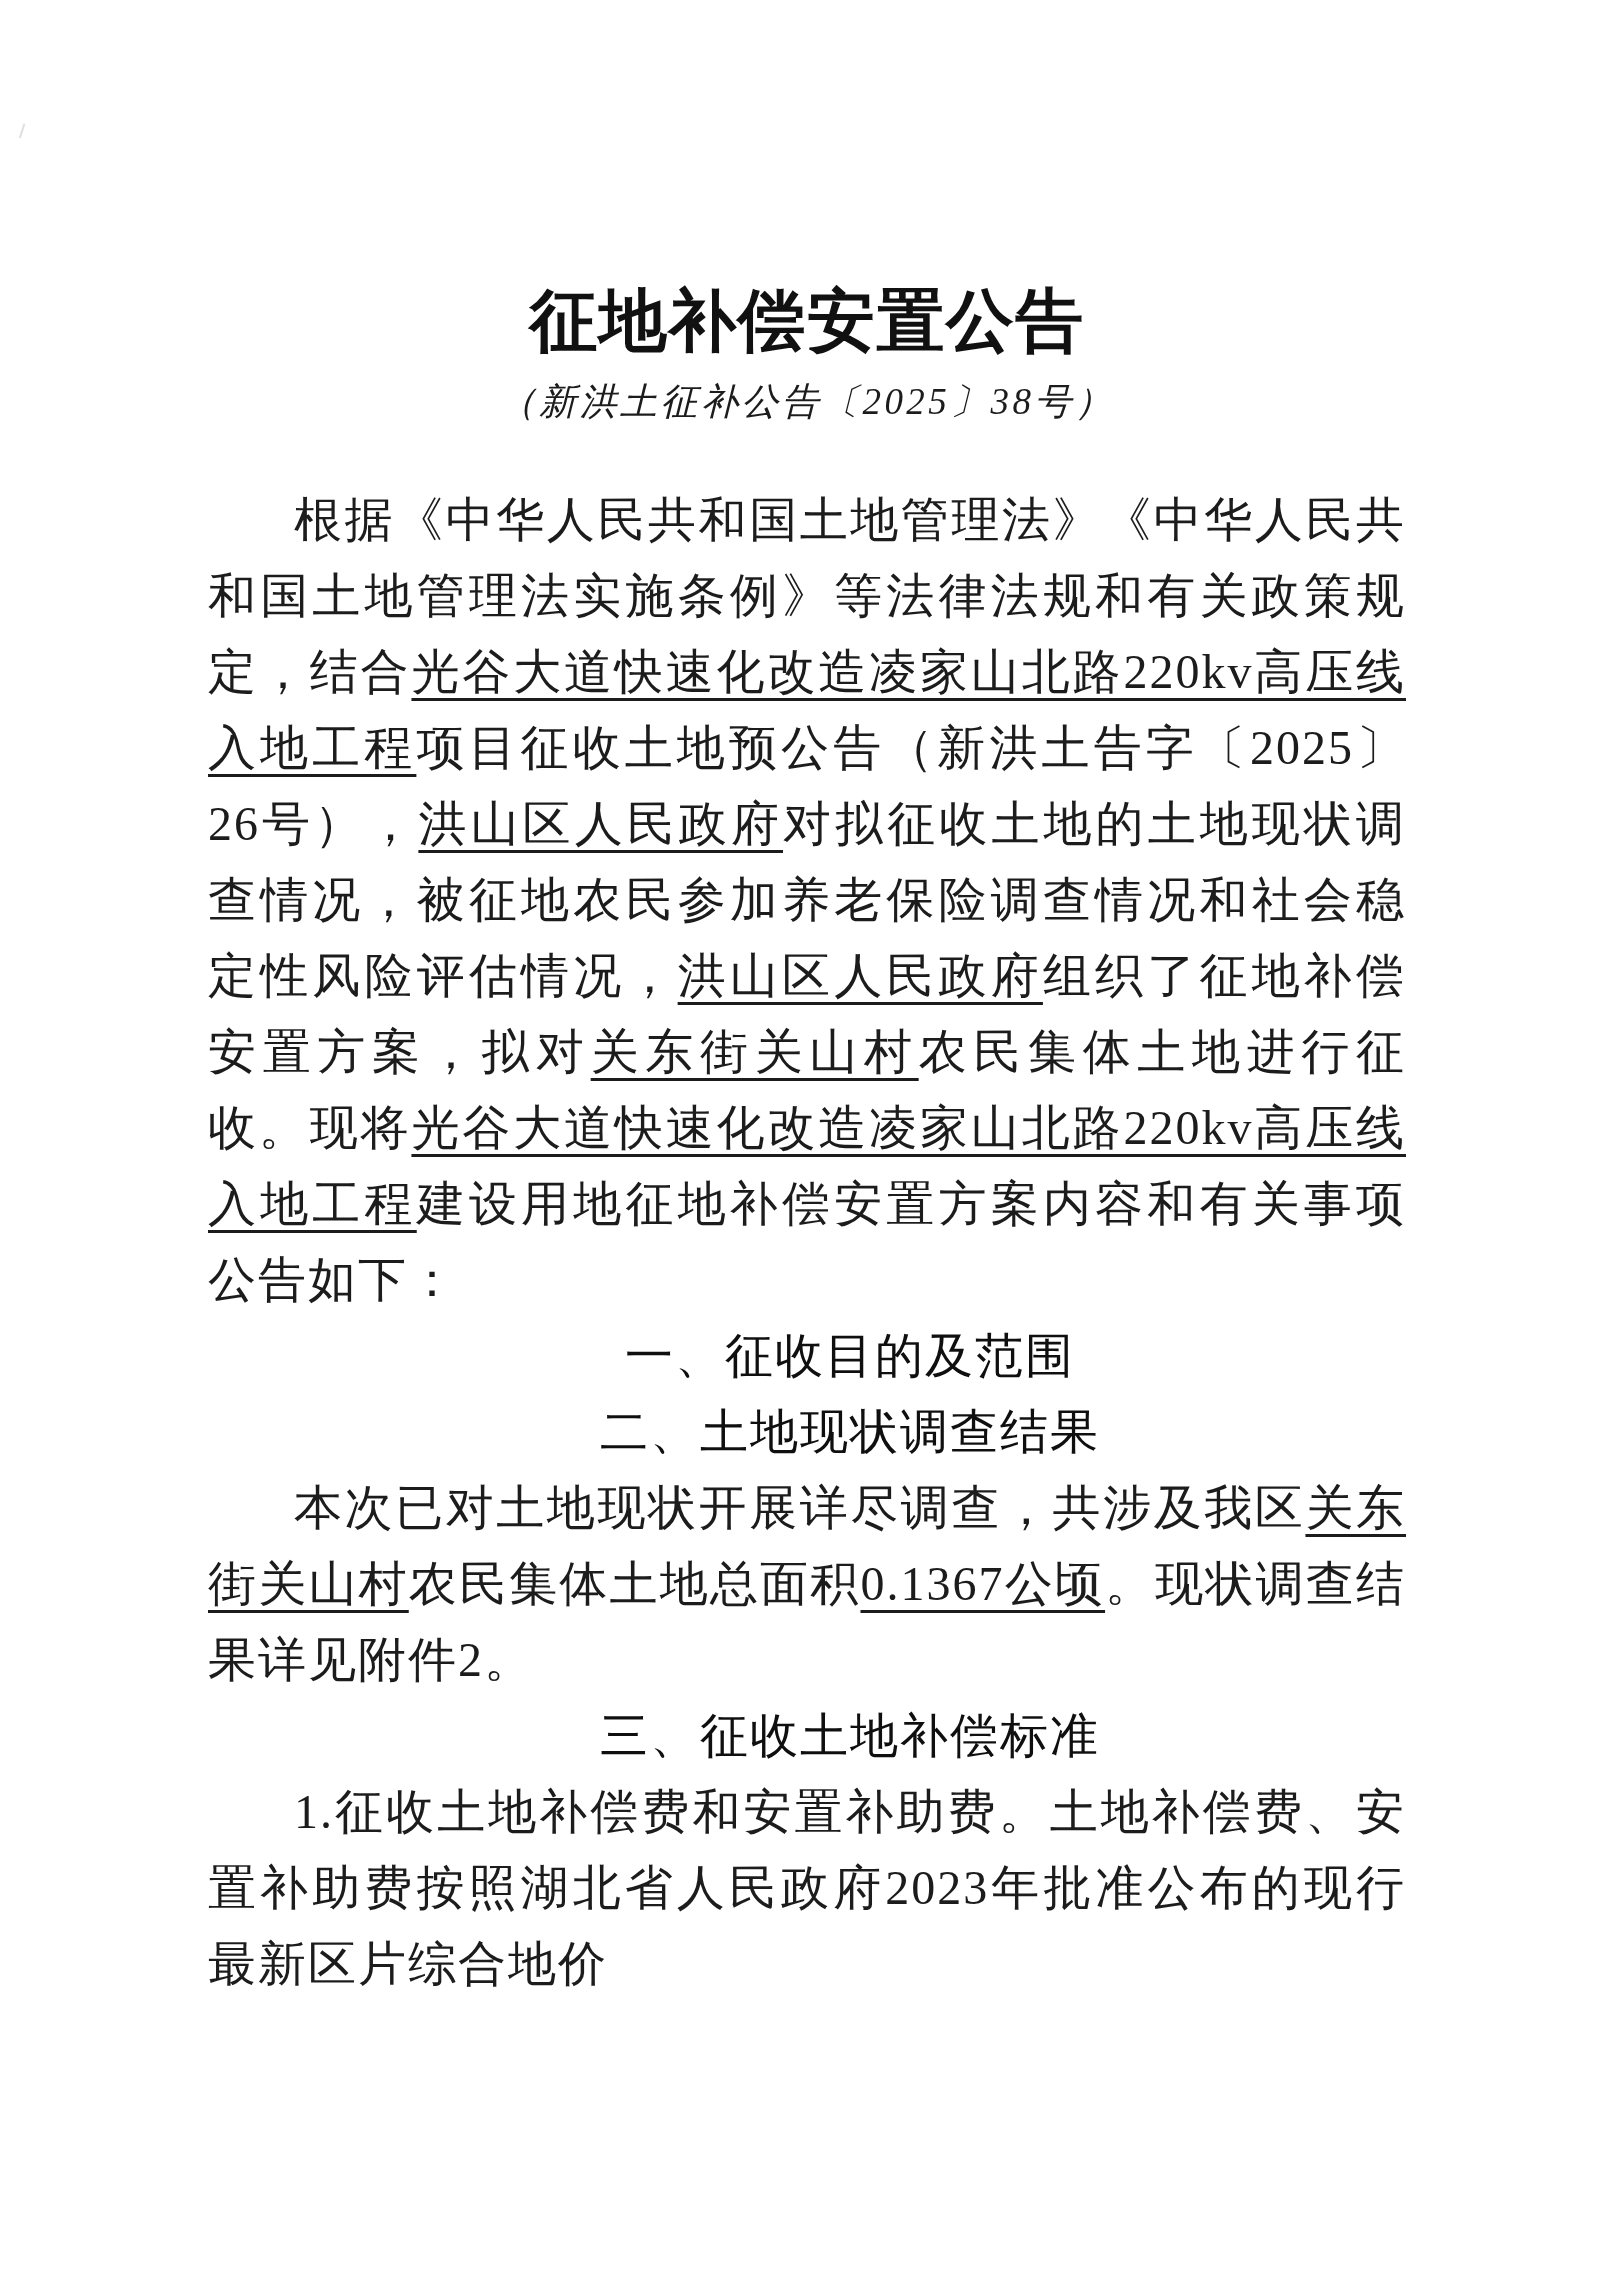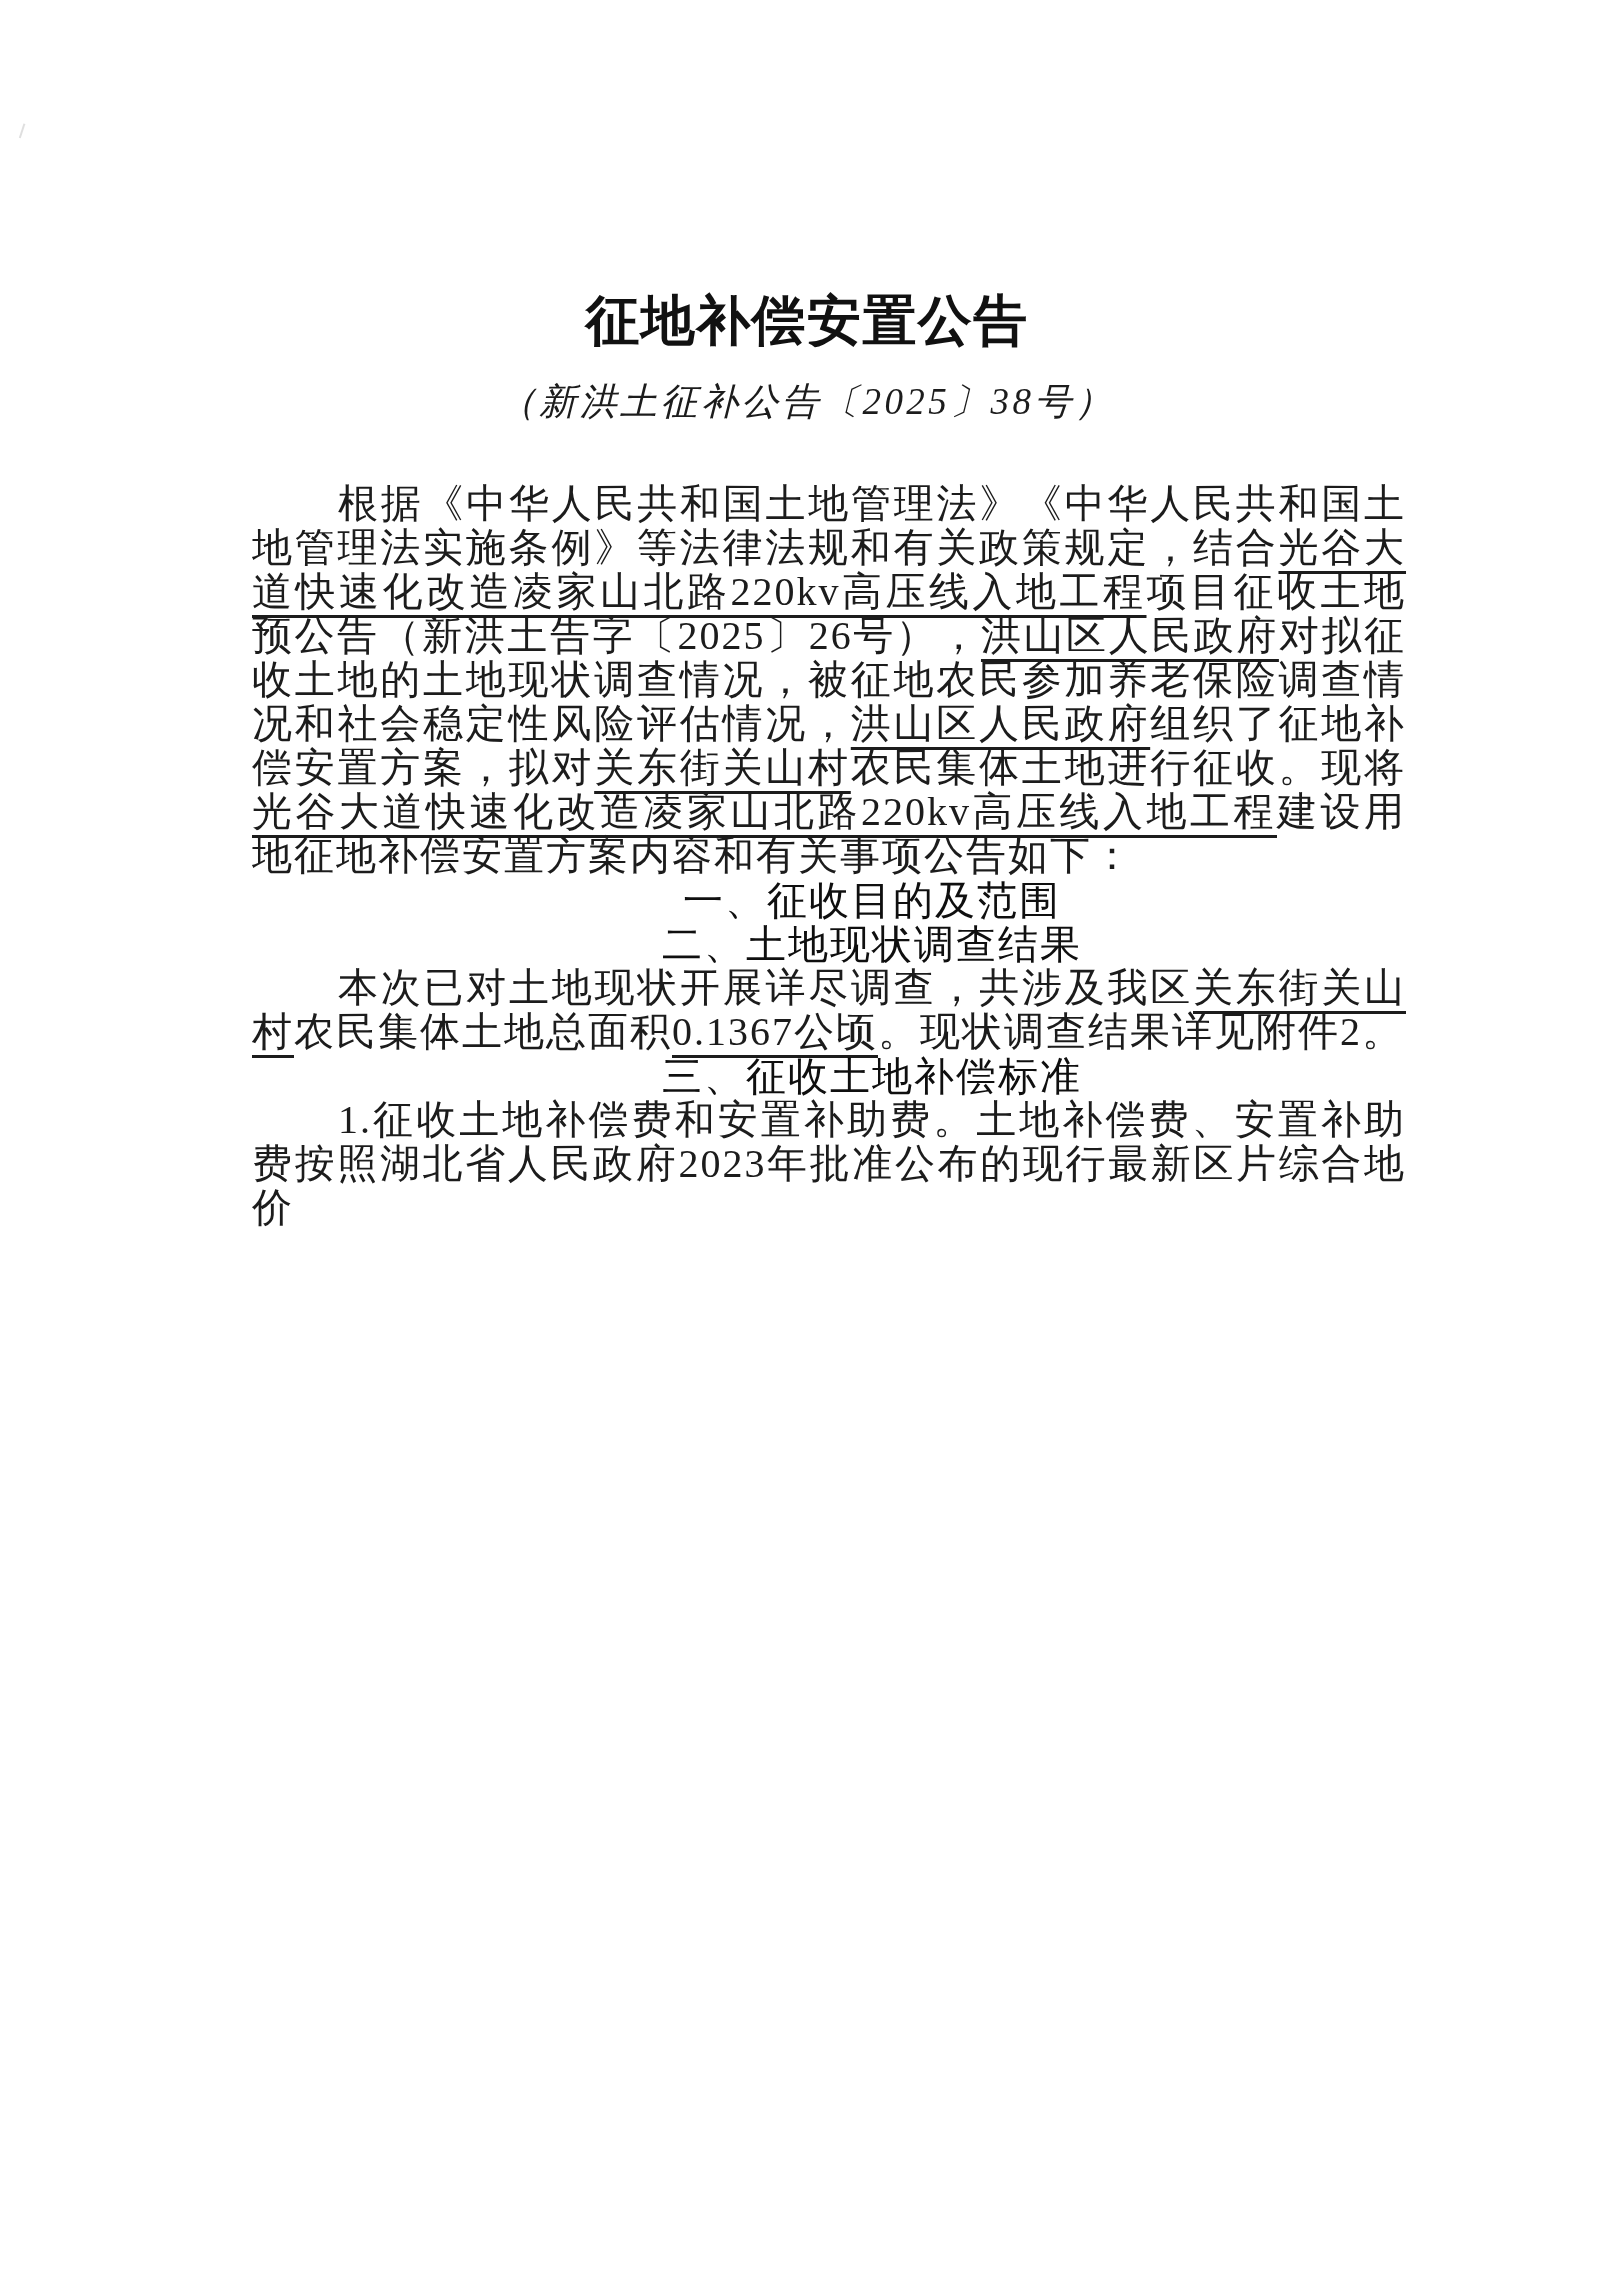--- a/index.html
+++ b/index.html
@@ -24,43 +24,42 @@
     top: 124px;
     width: 4.1px;
     height: 15px;
     border-left: 2px solid #c9c9c9;
     transform: rotate(18deg);
     opacity: 0.6;
   }
   .doc-title {
     margin: 0;
     text-align: center;
-    font-size: 54px;
+    font-size: 68px;
     line-height: 64px;
     font-weight: 700;
     letter-spacing: 1.4px;
     color: #111111;
     font-family: "Liberation Serif", serif;
   }
   .doc-number {
     margin: 28px 0 0 0;
     text-align: center;
     font-size: 37px;
     line-height: 41px;
     font-style: italic;
     letter-spacing: 3.4px;
     color: #1c1c1c;
   }
   .doc-body {
     margin-top: 60px;
-    font-size: 40px;
-    line-height: 44px;
+    font-size: 48px;
+    line-height: 76px;
     letter-spacing: 2px;
     text-align: justify;
-    margin-left: 44px;
   }
   .doc-body p {
     margin: 0;
     padding: 0;
     text-indent: 86px;
   }
   .doc-body p.heading {
     font-family: "Liberation Sans", sans-serif;
     font-weight: 400;
     color: #0f0f0f;

